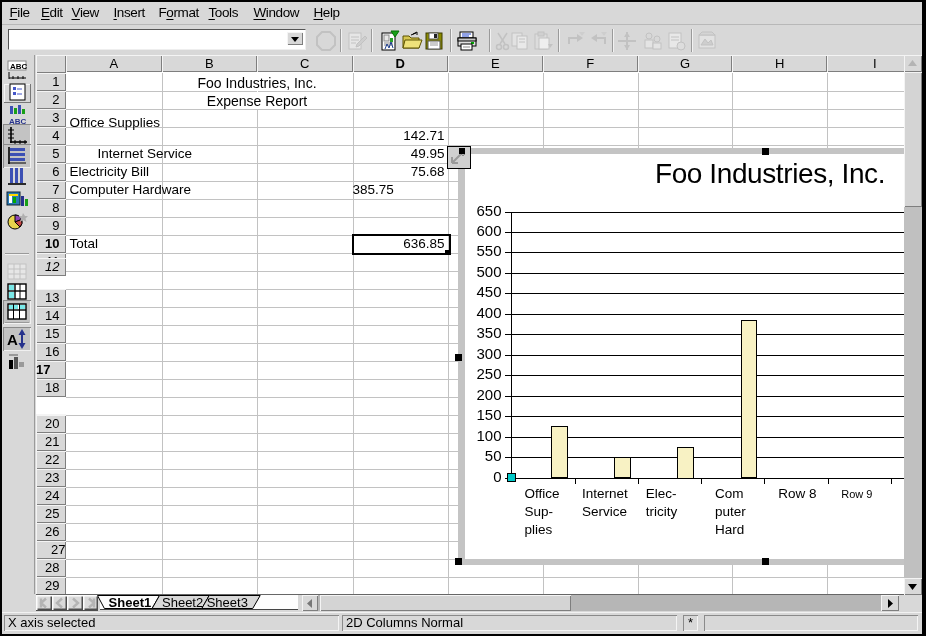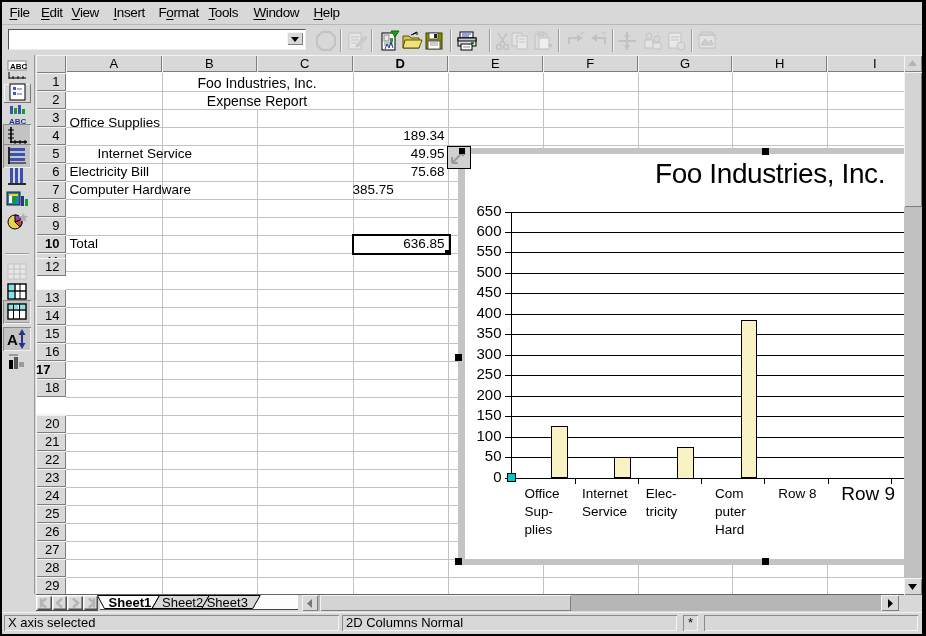--- a/index.html
+++ b/index.html
@@ -251,36 +251,36 @@
 <div class="rowhdr" style="top:35.5px;height:18.0px;line-height:18.0px;"><span style="padding-right:6px;">2</span></div>
 <div class="rowhdr" style="top:53.5px;height:18.0px;line-height:18.0px;"><span style="padding-right:6px;">3</span></div>
 <div class="rowhdr" style="top:71.5px;height:18.0px;line-height:18.0px;"><span style="padding-right:6px;">4</span></div>
 <div class="rowhdr" style="top:89.5px;height:18.0px;line-height:18.0px;"><span style="padding-right:6px;">5</span></div>
 <div class="rowhdr" style="top:107.5px;height:18.0px;line-height:18.0px;"><span style="padding-right:6px;">6</span></div>
 <div class="rowhdr" style="top:125.5px;height:18.0px;line-height:18.0px;"><span style="padding-right:6px;">7</span></div>
 <div class="rowhdr" style="top:143.5px;height:18.0px;line-height:18.0px;"><span style="padding-right:6px;">8</span></div>
 <div class="rowhdr" style="top:161.5px;height:18.0px;line-height:18.0px;"><span style="padding-right:6px;">9</span></div>
 <div class="rowhdr" style="top:179.5px;height:18.0px;line-height:18.0px;font-weight:bold;"><span style="padding-right:6px;">10</span></div>
 <div class="rowhdr" style="top:197.5px;height:18.0px;line-height:18.0px;"><span style="padding-right:6px;">11</span></div>
-<div class="rowhdr" style="top:203px;height:18.0px;line-height:18.0px;"><span style="padding-right:6px;">12</span></div>
+<div class="rowhdr" style="top:203px;height:18.0px;line-height:18.0px;font-style:italic;"><span style="padding-right:6px;">12</span></div>
 <div class="rowhdr" style="top:233.5px;height:18.0px;line-height:18.0px;"><span style="padding-right:6px;">13</span></div>
 <div class="rowhdr" style="top:251.5px;height:18.0px;line-height:18.0px;"><span style="padding-right:6px;">14</span></div>
 <div class="rowhdr" style="top:269.5px;height:18.0px;line-height:18.0px;"><span style="padding-right:6px;">15</span></div>
 <div class="rowhdr" style="top:287.5px;height:18.0px;line-height:18.0px;"><span style="padding-right:6px;">16</span></div>
 <div class="rowhdr" style="top:305.5px;height:18.0px;line-height:18.0px;"><span style="padding-right:22px;font-weight:bold;">17</span></div>
 <div class="rowhdr" style="top:323.5px;height:18.0px;line-height:18.0px;"><span style="padding-right:6px;">18</span></div>
 <div class="rowhdr" style="top:359px;height:18.0px;line-height:18.0px;"><span style="padding-right:6px;">19</span></div>
 <div class="rowhdr" style="top:359.5px;height:18.0px;line-height:18.0px;"><span style="padding-right:6px;">20</span></div>
 <div class="rowhdr" style="top:377.5px;height:18.0px;line-height:18.0px;"><span style="padding-right:6px;">21</span></div>
 <div class="rowhdr" style="top:395.5px;height:18.0px;line-height:18.0px;"><span style="padding-right:6px;">22</span></div>
 <div class="rowhdr" style="top:413.5px;height:18.0px;line-height:18.0px;"><span style="padding-right:6px;">23</span></div>
 <div class="rowhdr" style="top:431.5px;height:18.0px;line-height:18.0px;"><span style="padding-right:6px;">24</span></div>
 <div class="rowhdr" style="top:449.5px;height:18.0px;line-height:18.0px;"><span style="padding-right:6px;">25</span></div>
 <div class="rowhdr" style="top:467.5px;height:18.0px;line-height:18.0px;"><span style="padding-right:6px;">26</span></div>
-<div class="rowhdr" style="top:485.5px;height:18.0px;line-height:18.0px;"><span style="padding-right:6px;">27</span></div>
+<div class="rowhdr" style="top:485.5px;height:18.0px;line-height:18.0px;"><span style="">27</span></div>
 <div class="rowhdr" style="top:503.5px;height:18.0px;line-height:18.0px;"><span style="padding-right:6px;">28</span></div>
 <div class="rowhdr" style="top:521.5px;height:18.0px;line-height:18.0px;"><span style="padding-right:6px;">29</span></div>
 <div class="abs" style="left:29.5px;top:17.5px;width:838.5px;height:522px;background:#fff;"></div>
 <div class="gh" style="left:30px;top:35.5px;width:838px;"></div>
 <div class="gh" style="left:30px;top:53.5px;width:838px;"></div>
 <div class="gh" style="left:30px;top:71.5px;width:838px;"></div>
 <div class="gh" style="left:30px;top:89.5px;width:838px;"></div>
 <div class="gh" style="left:30px;top:107.5px;width:838px;"></div>
 <div class="gh" style="left:30px;top:125.5px;width:838px;"></div>
 <div class="gh" style="left:30px;top:143.5px;width:838px;"></div>
@@ -311,21 +311,21 @@
 <div class="gv" style="left:316.5px;top:17.5px;height:522px;"></div>
 <div class="gv" style="left:412px;top:17.5px;height:522px;"></div>
 <div class="gv" style="left:506.79999999999995px;top:17.5px;height:522px;"></div>
 <div class="gv" style="left:601.6px;top:17.5px;height:522px;"></div>
 <div class="gv" style="left:696.4px;top:17.5px;height:522px;"></div>
 <div class="gv" style="left:791.2px;top:17.5px;height:522px;"></div>
 <div class="abs" style="left:221px;top:17.5px;width:1px;height:36px;background:#fff;"></div>
 <div class="ct" style="left:125.5px;top:20px;width:191px;text-align:center;font-size:14px;">Foo Industries, Inc.</div>
 <div class="ct" style="left:125.5px;top:38px;width:191px;text-align:center;font-size:14px;">Expense Report</div>
 <div class="ct" style="left:33.5px;top:60px;">Office Supplies</div>
-<div class="ct" style="left:316.5px;top:73.0px;width:92px;text-align:right;">189.34</div>
+<div class="ct" style="left:316.5px;top:73.0px;width:92px;text-align:right;">142.71</div>
 <div class="ct" style="left:33.5px;top:91.0px;margin-left:28px;">Internet Service</div>
 <div class="ct" style="left:316.5px;top:91.0px;width:92px;text-align:right;">49.95</div>
 <div class="ct" style="left:33.5px;top:109.0px;">Electricity Bill</div>
 <div class="ct" style="left:316.5px;top:109.0px;width:92px;text-align:right;">75.68</div>
 <div class="ct" style="left:33.5px;top:127.0px;">Computer Hardware</div>
 <div class="ct" style="left:316.5px;top:127.0px;width:92px;">385.75</div>
 <div class="ct" style="left:33.5px;top:181.0px;">Total</div>
 <div class="ct" style="left:316.5px;top:181.0px;width:92px;text-align:right;">636.85</div>
 <div class="abs" style="left:315.5px;top:179px;width:95px;height:17px;border:2px solid #000;"></div>
 <div class="abs" style="left:409px;top:195px;width:5px;height:5px;background:#000;"></div>
@@ -385,21 +385,21 @@
 <div class="abs" style="box-sizing:border-box;left:93.0px;top:278.7px;width:16.5px;height:52.3px;background:#f8f2c4;border:1px solid #000;"></div>
 <div class="abs" style="box-sizing:border-box;left:156.3px;top:309.6px;width:16.5px;height:21.4px;background:#f8f2c4;border:1px solid #000;"></div>
 <div class="abs" style="box-sizing:border-box;left:219.4px;top:299.0px;width:16.5px;height:32.0px;background:#f8f2c4;border:1px solid #000;"></div>
 <div class="abs" style="box-sizing:border-box;left:282.5px;top:172.1px;width:16.5px;height:158.9px;background:#f8f2c4;border:1px solid #000;"></div>
 <div class="abs" style="left:49px;top:325.5px;width:7px;height:7px;background:#00c8c8;border:1px solid #000;"></div>
 <div class="abs" style="left:66.4px;top:337.5px;font-size:13.5px;line-height:18px;color:#000;white-space:nowrap;">Office<br>Sup-<br>plies</div>
 <div class="abs" style="left:124.0px;top:337.5px;font-size:13.5px;line-height:18px;color:#000;white-space:nowrap;">Internet<br>Service</div>
 <div class="abs" style="left:187.7px;top:337.5px;font-size:13.5px;line-height:18px;color:#000;white-space:nowrap;">Elec-<br>tricity</div>
 <div class="abs" style="left:256.9px;top:337.5px;font-size:13.5px;line-height:18px;color:#000;white-space:nowrap;">Com<br>puter<br>Hard</div>
 <div class="abs" style="left:320.3px;top:337.5px;font-size:13.5px;line-height:18px;color:#000;white-space:nowrap;">Row 8</div>
-<div class="abs" style="left:383.3px;top:337.5px;font-size:19px;line-height:18px;color:#000;white-space:nowrap;">Row 9</div>
+<div class="abs" style="left:383.3px;top:337.5px;font-size:11px;line-height:18px;color:#000;white-space:nowrap;">Row 9</div>
 </div>
 <div class="abs" style="left:762px;top:147.5px;width:7px;height:7px;background:#000;"></div>
 <div class="abs" style="left:455px;top:354px;width:7px;height:7px;background:#000;"></div>
 <div class="abs" style="left:762px;top:557.5px;width:7px;height:7px;background:#000;"></div>
 <div class="abs" style="left:455px;top:557.5px;width:7px;height:7px;background:#000;"></div>
 <div class="abs" style="left:447px;top:146px;width:22px;height:21px;background:#d0d0d0;border:1px solid #000;">
 <svg width="22" height="21" viewBox="0 0 22 21">
         <path d="M4 16 L14 6 M4 16 L4 10 M4 16 L10 16" stroke="#9a9a9a" stroke-width="2" fill="none"></path>
         <path d="M13 3 L17 7 L15 9 L11 5 Z" fill="#b0b0b0" stroke="#888"></path>
       </svg></div>

